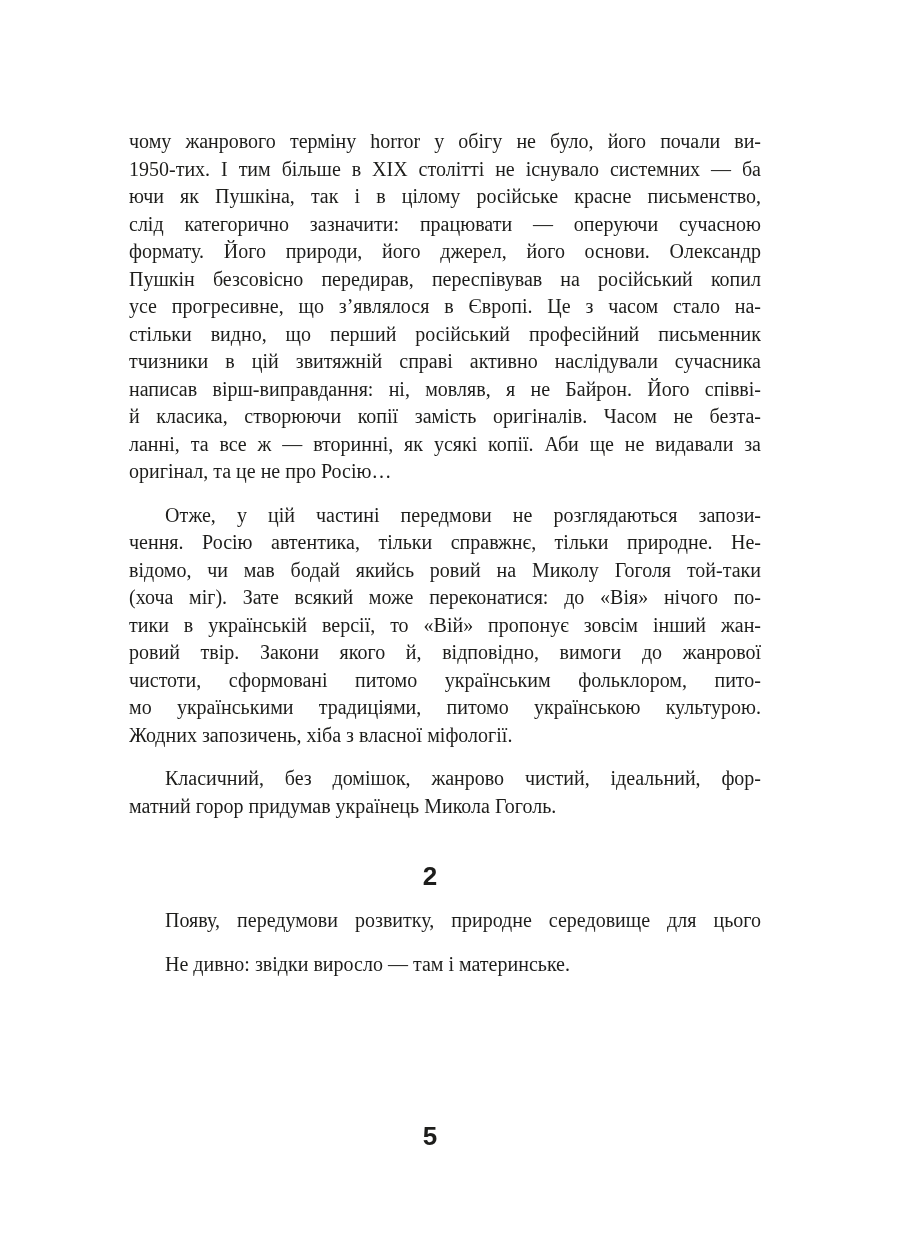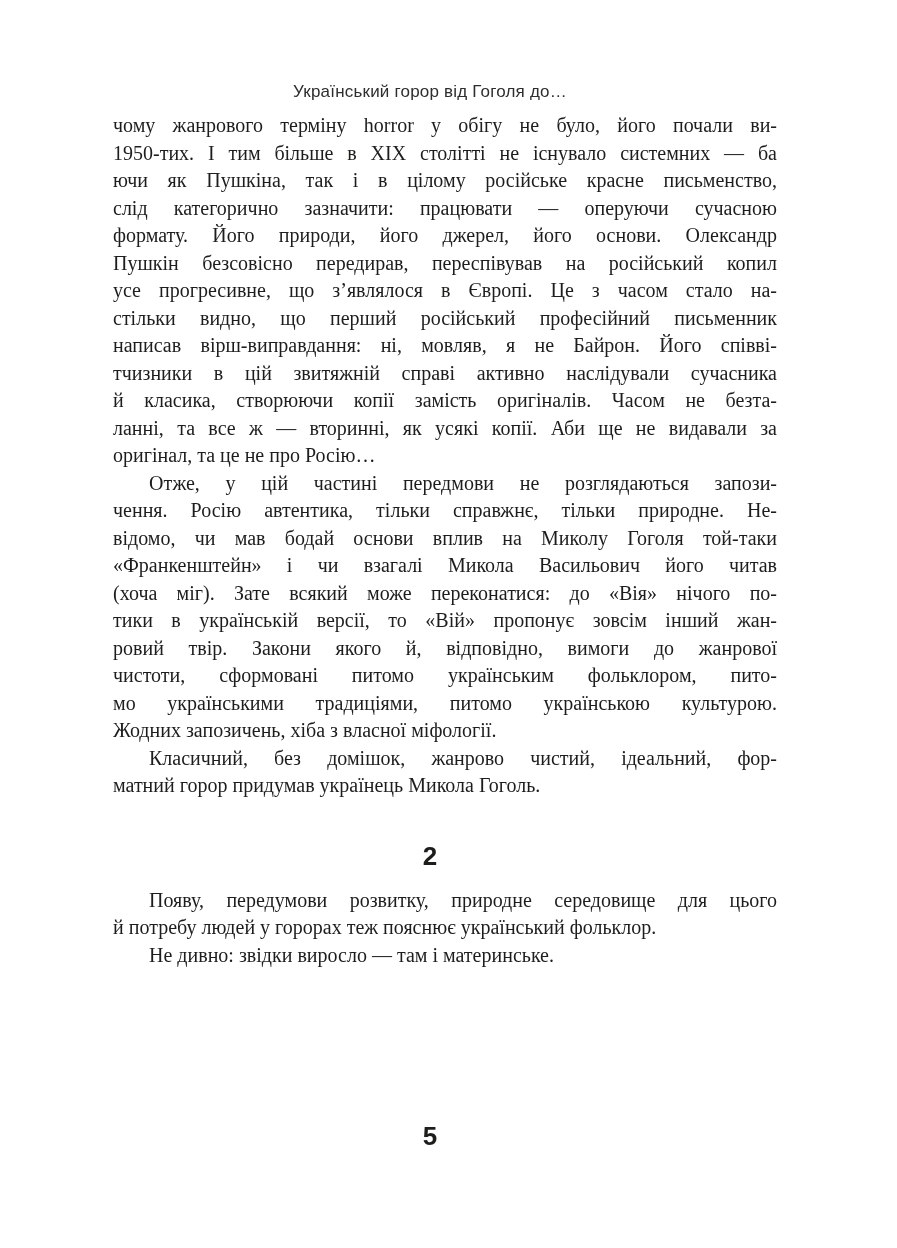--- a/index.html
+++ b/index.html
@@ -31,21 +31,21 @@
   .text-body {
     position: absolute;
     top: 112px;
     left: 113px;
     width: 664px;
     font-size: 20px;
     line-height: 27.5px;
     color: #1d1d1b;
   }
   .paragraph {
-    margin: 0;
+    margin: 16px;
   }
   .line {
     text-align: justify;
     text-align-last: justify;
     white-space: normal;
   }
   .line.last {
     text-align: justify;
     text-align-last: left;
   }
@@ -74,58 +74,55 @@
     line-height: 30px;
     font-weight: 700;
     color: #1d1d1b;
   }
 </style>
 </head>
 <body>
 
 <div class="page">
 
-  <div class="running-header">Український горор від Гоголя до…</div>
 
   <div class="text-body">
       <div class="paragraph">
         <div class="line">чому жанрового терміну horror у обігу не було, його почали ви-</div>
         <div class="line">1950-тих. І тим більше в XIX столітті не існувало системних — ба</div>
         <div class="line">ючи як Пушкіна, так і в цілому російське красне письменство,</div>
         <div class="line">слід категорично зазначити: працювати — оперуючи сучасною</div>
         <div class="line">формату. Його природи, його джерел, його основи. Олександр</div>
         <div class="line">Пушкін безсовісно передирав, переспівував на російський копил</div>
         <div class="line">усе прогресивне, що з’являлося в Європі. Це з часом стало на-</div>
         <div class="line">стільки видно, що перший російський професійний письменник</div>
+        <div class="line">тчизники в цій звитяжній справі активно наслідували сучасника</div>
         <div class="line">написав вірш-виправдання: ні, мовляв, я не Байрон. Його співві-</div>
-        <div class="line">тчизники в цій звитяжній справі активно наслідували сучасника</div>
         <div class="line">й класика, створюючи копії замість оригіналів. Часом не безта-</div>
         <div class="line">ланні, та все ж — вторинні, як усякі копії. Аби ще не видавали за</div>
         <div class="line last">оригінал, та це не про Росію…</div>
       </div>
       <div class="paragraph">
         <div class="line indent">Отже, у цій частині передмови не розглядаються запози-</div>
         <div class="line">чення. Росію автентика, тільки справжнє, тільки природне. Не-</div>
-        <div class="line">відомо, чи мав бодай основи вплив на Миколу Гоголя той-таки</div>
-        <div class="line">«Франкенштейн» і чи взагалі Микола Васильович його читав</div>
+        <div class="line">відомо, чи мав бодай якийсь ровий на Миколу Гоголя той-таки</div>
         <div class="line">(хоча міг). Зате всякий може переконатися: до «Вія» нічого по-</div>
         <div class="line">тики в українській версії, то «Вій» пропонує зовсім інший жан-</div>
         <div class="line">ровий твір. Закони якого й, відповідно, вимоги до жанрової</div>
         <div class="line">чистоти, сформовані питомо українським фольклором, пито-</div>
         <div class="line">мо українськими традиціями, питомо українською культурою.</div>
         <div class="line last">Жодних запозичень, хіба з власної міфології.</div>
       </div>
       <div class="paragraph">
         <div class="line indent">Класичний, без домішок, жанрово чистий, ідеальний, фор-</div>
         <div class="line last">матний горор придумав українець Микола Гоголь.</div>
       </div>
       <div class="section-number">2</div>
       <div class="paragraph">
         <div class="line indent">Появу, передумови розвитку, природне середовище для цього</div>
-        <div class="line last">й потребу людей у горорах теж пояснює український фольклор.</div>
       </div>
       <div class="paragraph">
         <div class="line last indent">Не дивно: звідки виросло — там і материнське.</div>
       </div>
     </div>
 
   <div class="page-number">5</div>
 
 </div>
 

